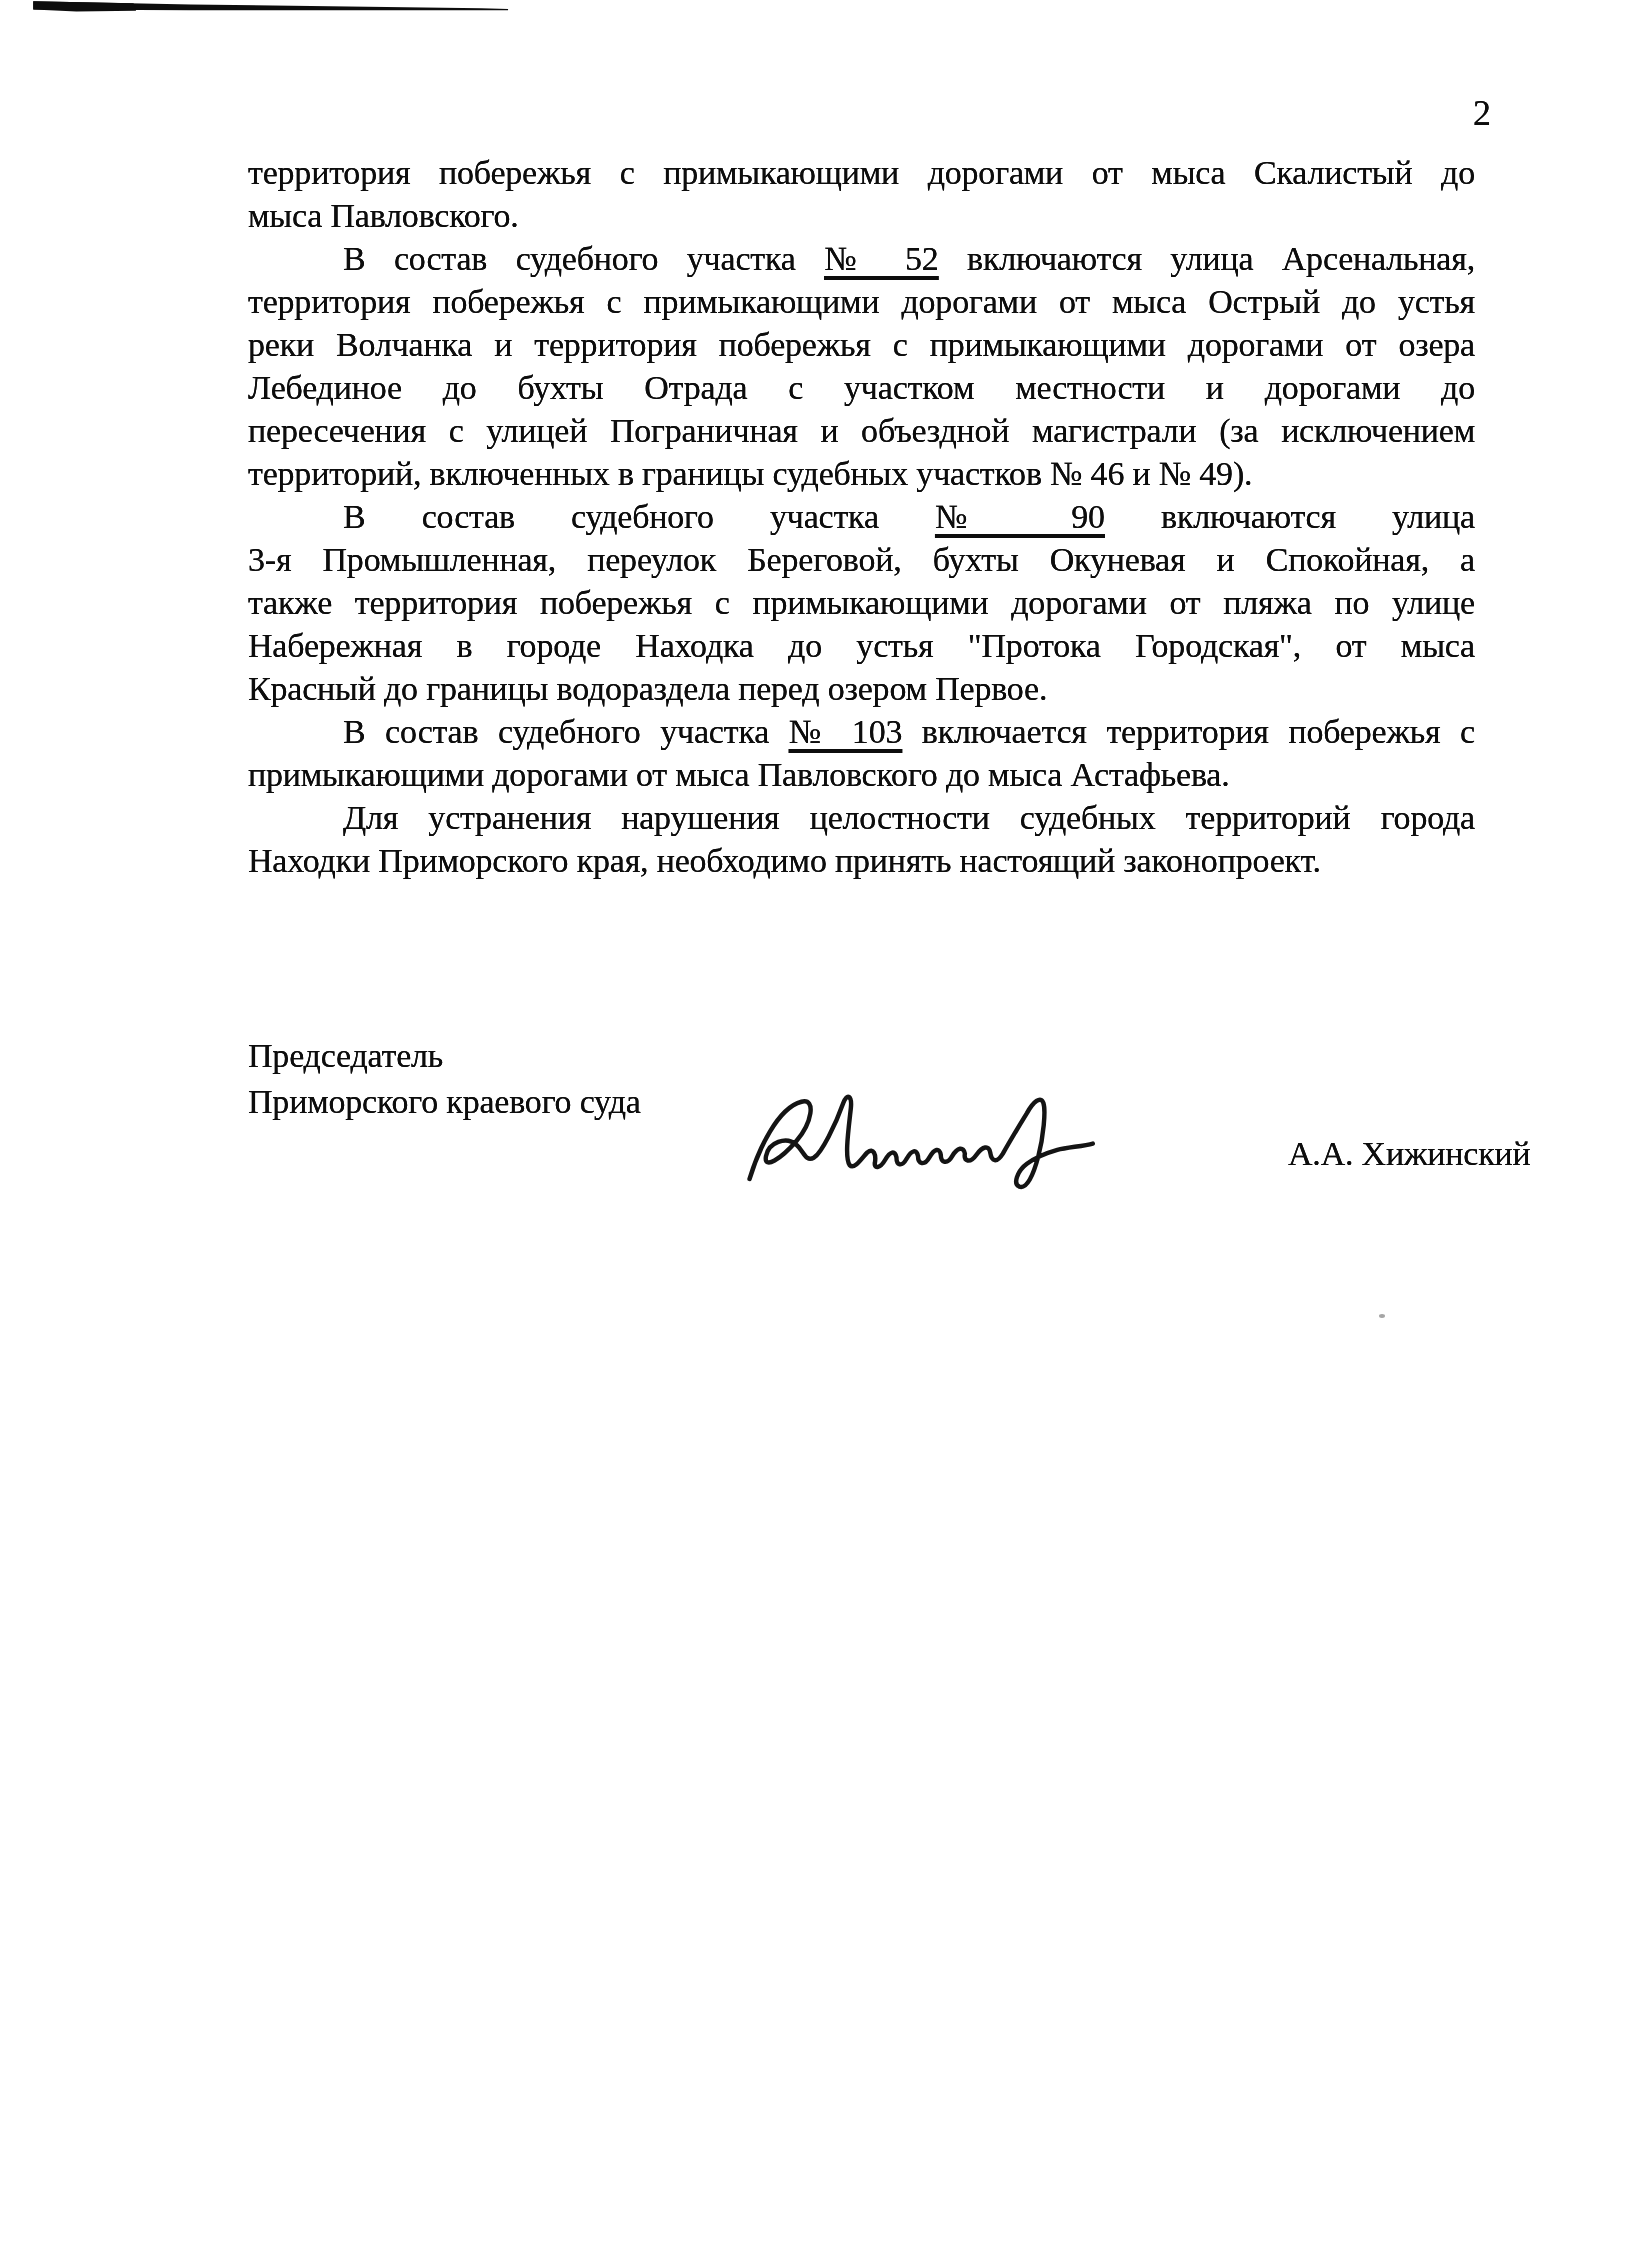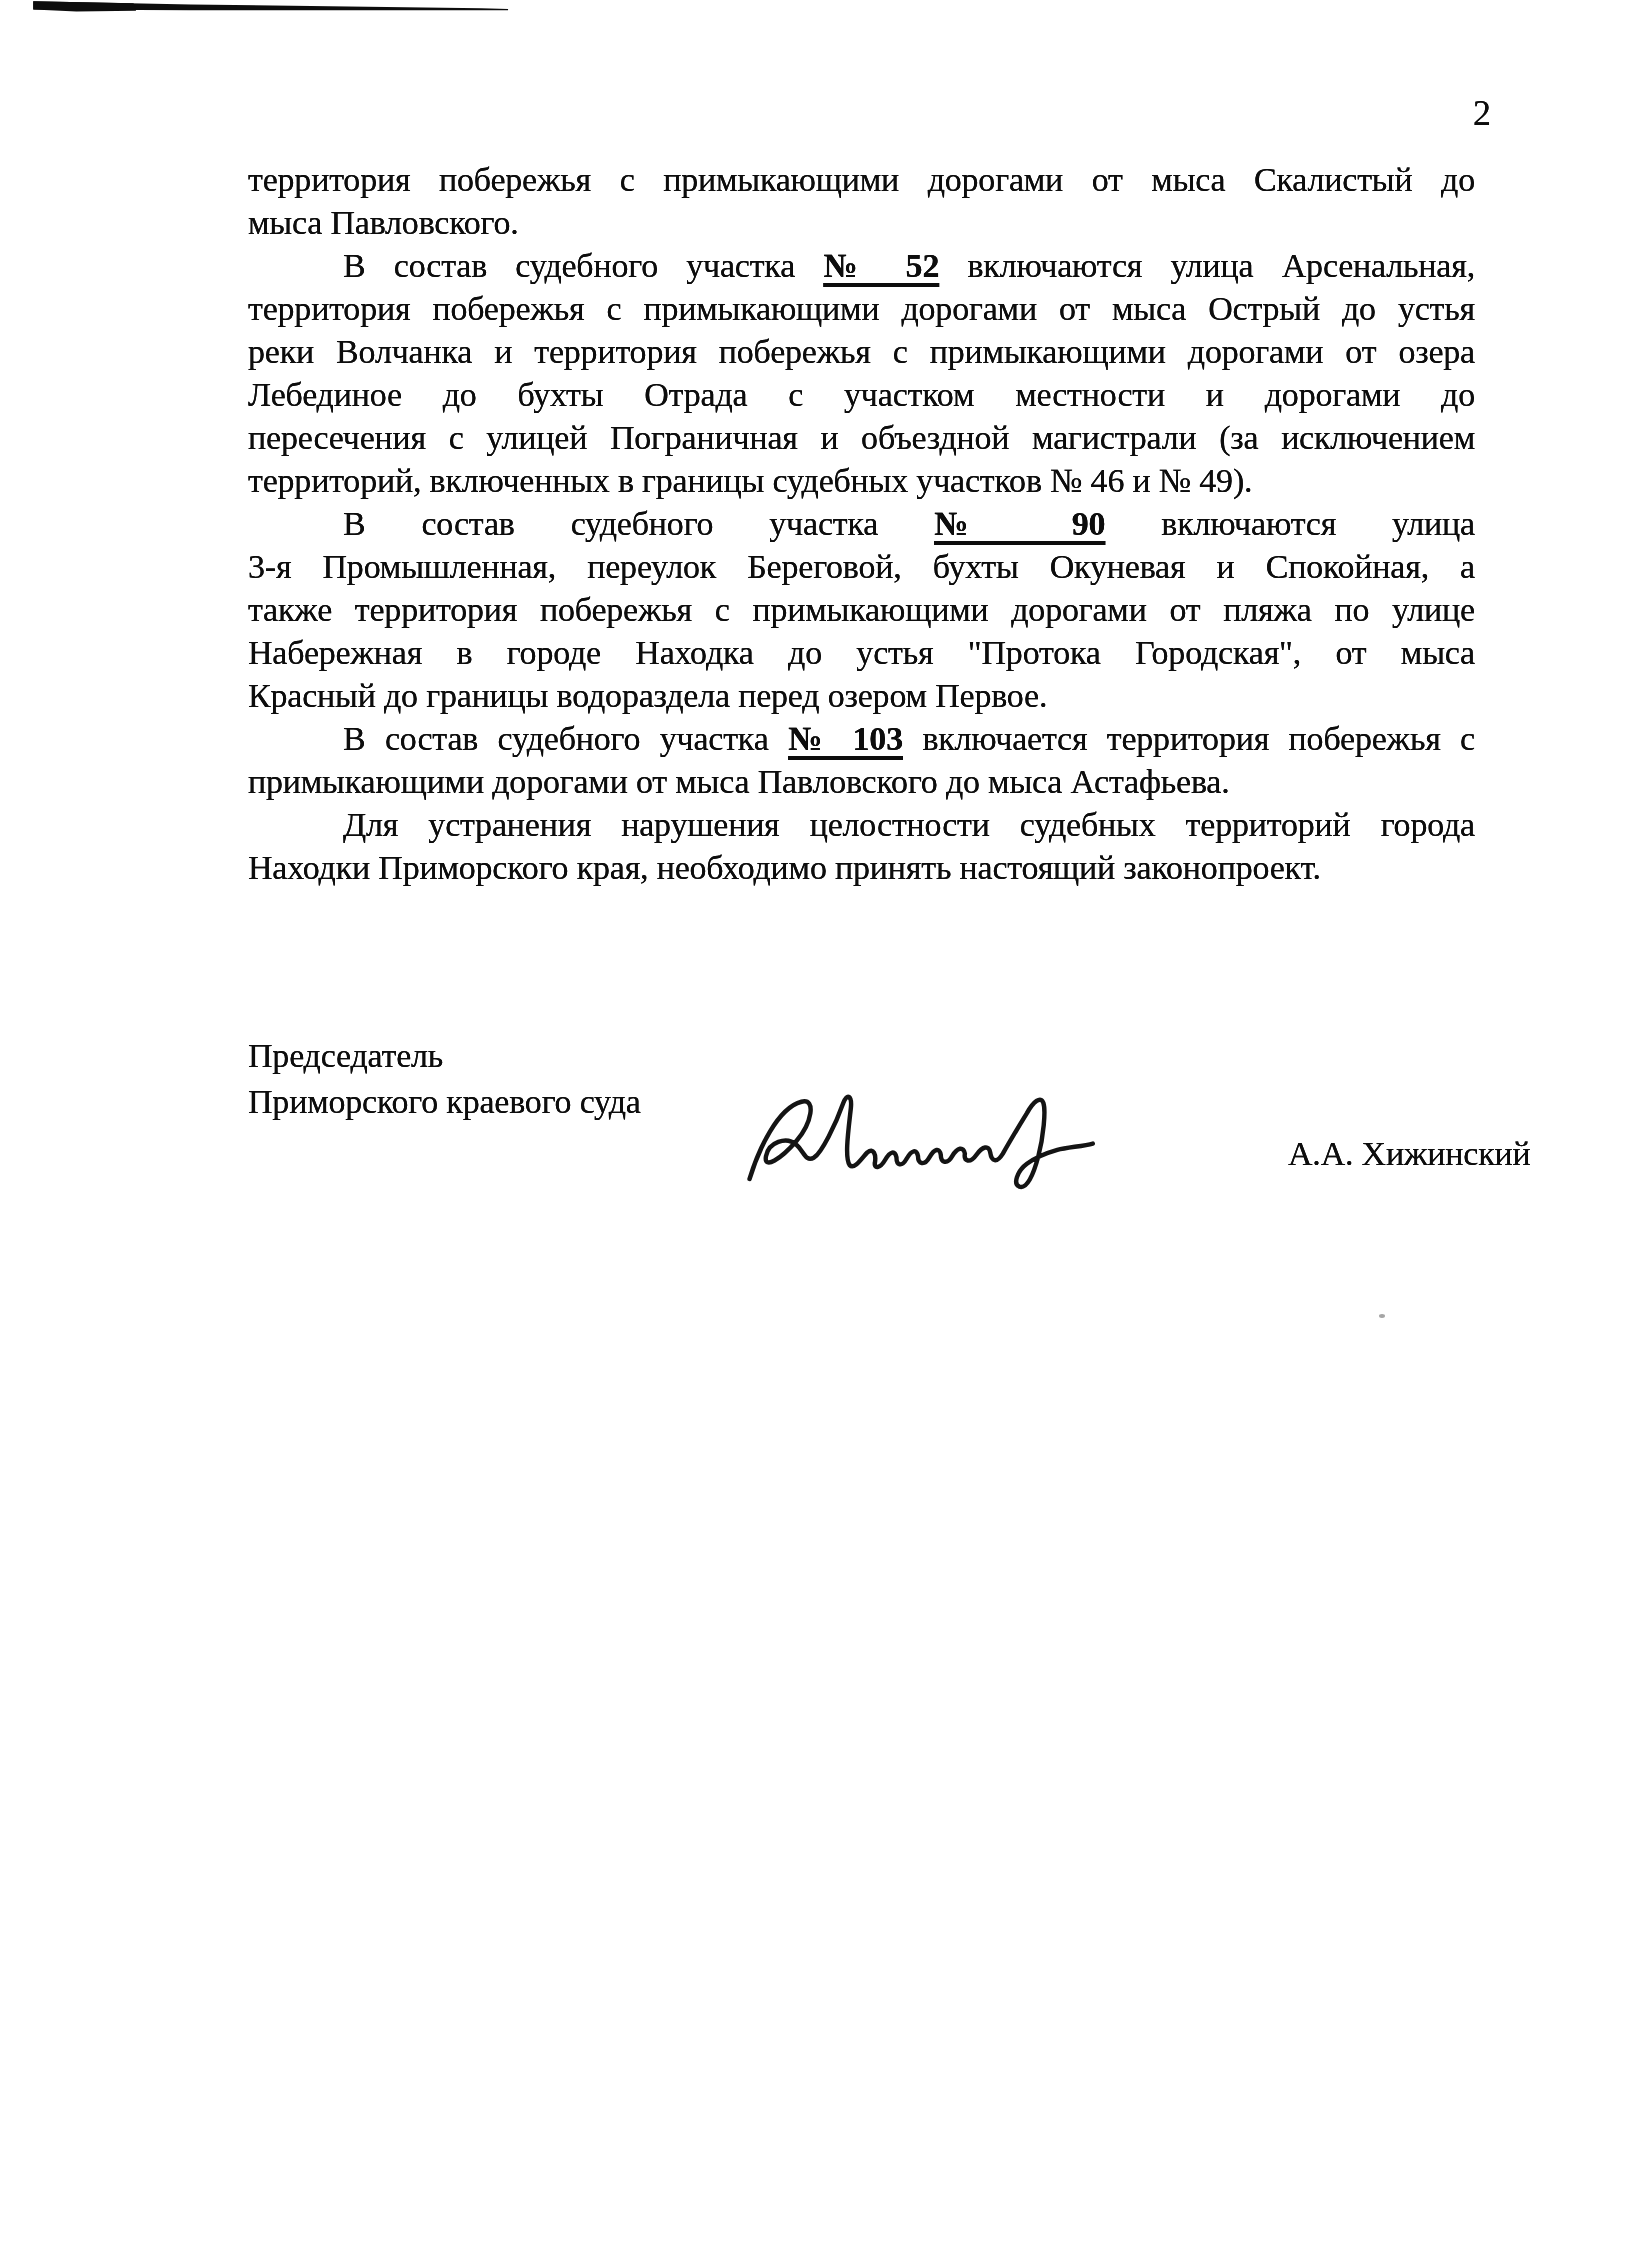--- a/index.html
+++ b/index.html
@@ -21,40 +21,40 @@
     position: absolute;
     left: 1473px;
     top: 95px;
     font-size: 36px;
     line-height: 36px;
     text-shadow: 0 0 0.6px #000;
   }
   .doc-body {
     position: absolute;
     left: 248px;
-    top: 158px;
+    top: 151px;
     width: 1227px;
   }
   .line {
     height: 43px;
     line-height: 43px;
     font-size: 34px;
     letter-spacing: -0.2px;
     text-align: justify;
     text-align-last: justify;
     white-space: normal;
     text-shadow: 0 0 0.6px #000;
   }
   .line.last {
     text-align: center;
     text-align-last: left;
   }
   .line.indent { padding-left: 95px; }
   .num {
-    font-weight: bold;
+    font-weight: normal;
     text-decoration: underline;
     text-decoration-thickness: 4.4px;
     text-underline-offset: 5.7px;
   }
   .sig-titles {
     position: absolute;
     left: 248px;
     top: 1033px;
     width: 572px;
   }

